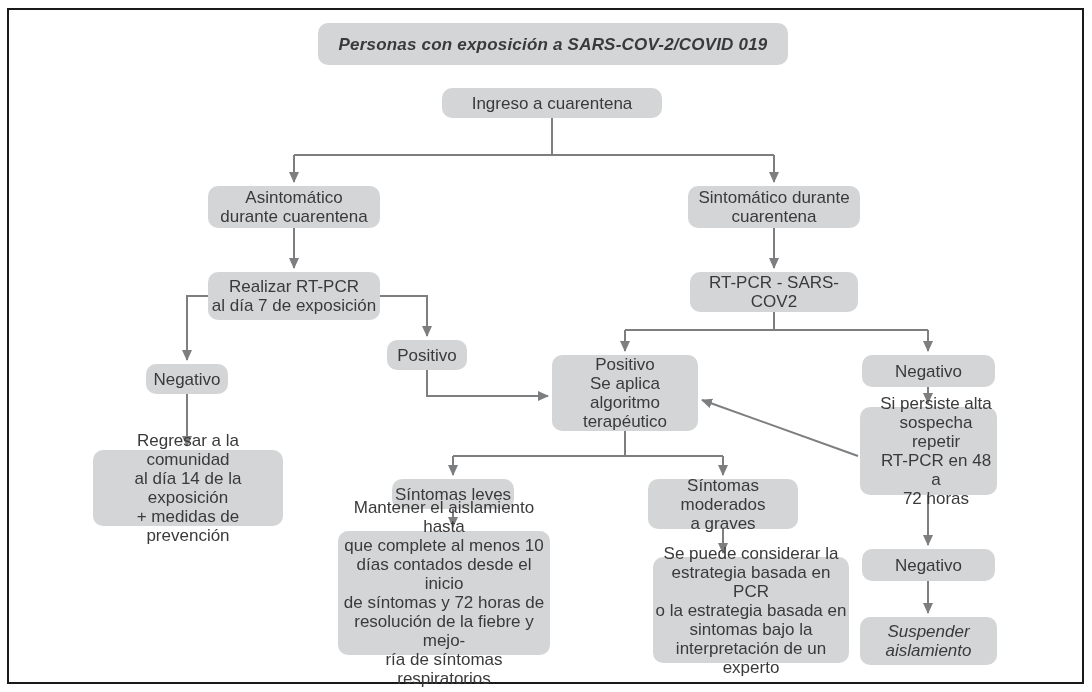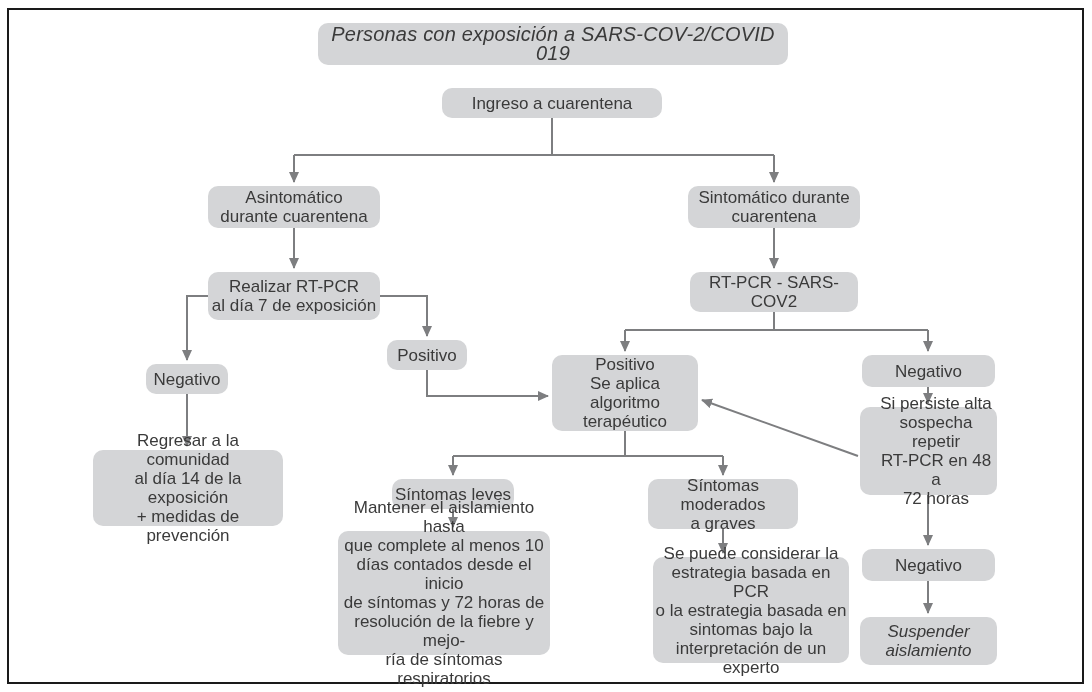--- a/index.html
+++ b/index.html
@@ -35,22 +35,22 @@
     justify-content: center;
     text-align: center;
     color: var(--text, #3a3a3a);
     font-size: 17px;
     line-height: 19px;
     padding: 2px;
     box-sizing: border-box;
   }
   .node .lbl { white-space: pre-line; }
   .node.title-node {
-    font-size: 20px;
-    font-weight: normal;
+    font-size: 17px;
+    font-weight: bold;
     font-style: italic;
     letter-spacing: 0.2px;
   }
   
   .n-title       { left: 318px; top: 23px;  width: 470px; height: 42px; }
   .n-ingreso     { left: 442px; top: 88px;  width: 220px; height: 30px; }
   .n-asintomatico{ left: 208px; top: 186px; width: 172px; height: 42px; }
   .n-sintomatico { left: 688px; top: 186px; width: 172px; height: 42px; }
   .n-realizar    { left: 208px; top: 272px; width: 172px; height: 48px; }
   .n-negativo-l  { left: 146px; top: 364px; width: 82px;  height: 30px; }

